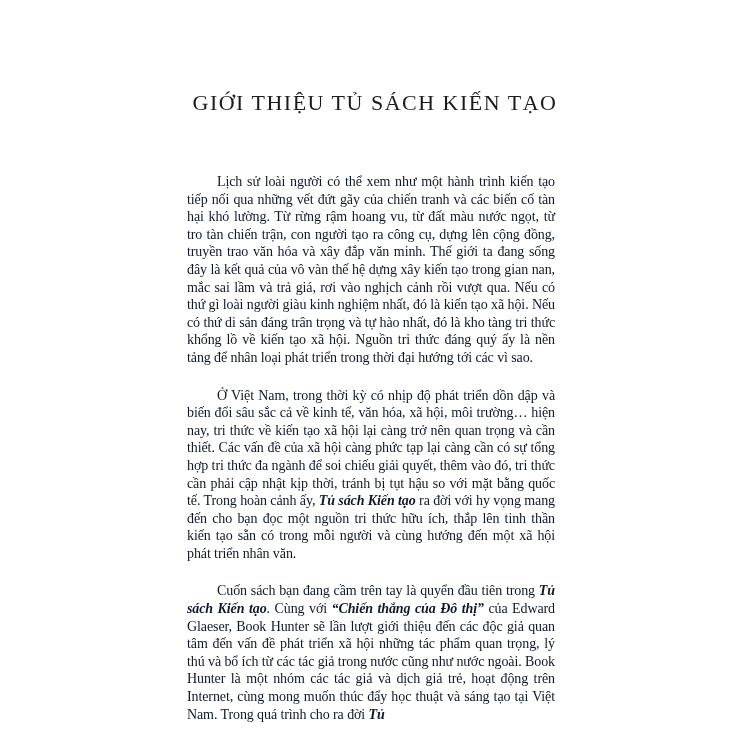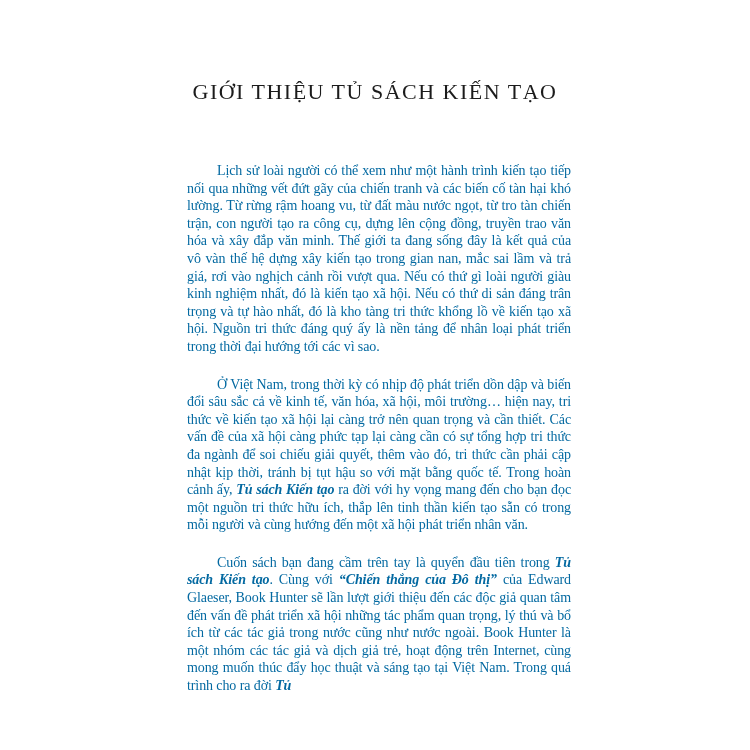--- a/index.html
+++ b/index.html
@@ -10,42 +10,42 @@
   .page {
     position: relative;
     width: 750px;
     height: 750px;
     background: #ffffff;
     overflow: hidden;
     font-family: "Liberation Serif", "DejaVu Serif", serif;
     color: #1f1f1f;
   }
   .title {
-    margin: 5px;
+    margin: 16px;
     padding-top: 74px;
     text-align: center;
     font-size: 22px;
     font-weight: 400;
     letter-spacing: 1.5px;
     color: #1b1b1b;
     font-family: "Liberation Serif", "DejaVu Serif", serif;
   }
   .content {
     margin-top: 57px;
     margin-left: 187px;
     width: 384px;
   }
   .content p {
-    margin: 0 0 20px 0;
+    margin: 0 16px 20px 0;
     font-size: 14px;
     line-height: 17.6px;
     text-align: justify;
     text-indent: 30px;
     letter-spacing: -0.1px;
-    color: #0369a1;
+    color: #0f172a;
   }
   .content p b {
     font-weight: 700;
     font-style: italic;
   }
 </style>
 </head>
 <body>
 
 <div class="page">

